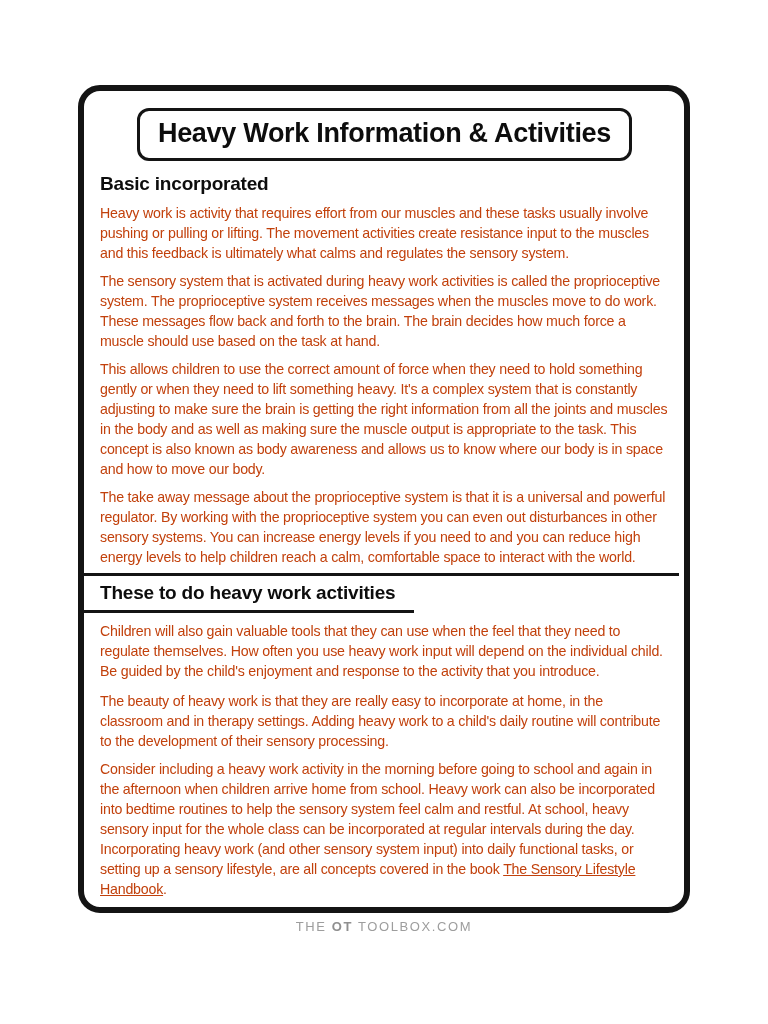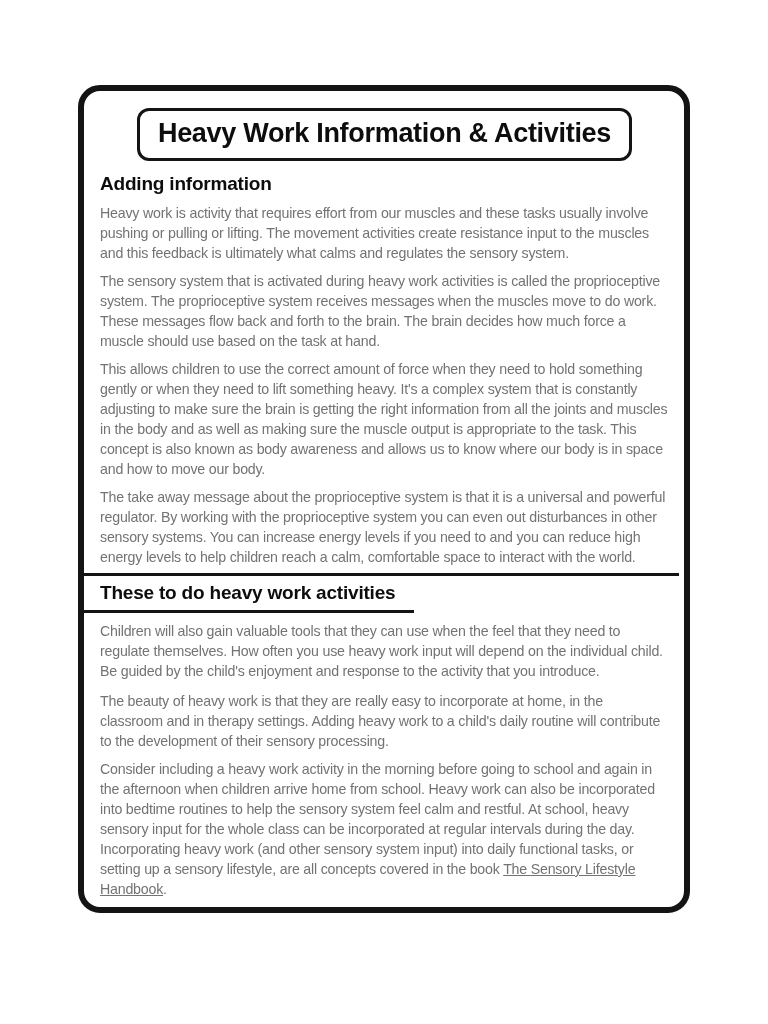--- a/index.html
+++ b/index.html
@@ -56,21 +56,21 @@
     border-bottom: 3px solid #141414;
   }
   .h2-underline-wrap h2.section-heading {
     margin: 0;
   }
   p.body-text {
     margin: 8px 0 0 0;
     font-size: 14.2px;
     line-height: 20px;
     letter-spacing: -0.2px;
-    color: #737373;
+    color: #c2410c;
     max-width: 578px;
   }
   p.first-after-heading {
     margin-top: 10px;
   }
   .divider {
     height: 0;
     border-top: 3px solid #141414;
     margin: 6px -10px 0 -16px;
   }
@@ -97,34 +97,35 @@
 
 <div class="page">
 
   <div class="card">
 
     <div class="title-box">
       <span class="title">Heavy Work Information &amp; Activities</span>
     </div>
 
     <section>
-      <h2 class="section-heading">Adding information</h2>
+      <h2 class="section-heading">Basic incorporated</h2>
       <p class="body-text">Heavy work is activity that requires effort from our muscles and these tasks usually involve pushing or pulling or lifting. The movement activities create resistance input to the muscles and this feedback is ultimately what calms and regulates the sensory system.</p>
       <p class="body-text">The sensory system that is activated during heavy work activities is called the proprioceptive system. The proprioceptive system receives messages when the muscles move to do work. These messages flow back and forth to the brain. The brain decides how much force a muscle should use based on the task at hand.</p>
       <p class="body-text">This allows children to use the correct amount of force when they need to hold something gently or when they need to lift something heavy. It's a complex system that is constantly adjusting to make sure the brain is getting the right information from all the joints and muscles in the body and as well as making sure the muscle output is appropriate to the task. This concept is also known as body awareness and allows us to know where our body is in space and how to move our body.</p>
       <p class="body-text">The take away message about the proprioceptive system is that it is a universal and powerful regulator. By working with the proprioceptive system you can even out disturbances in other sensory systems. You can increase energy levels if you need to and you can reduce high energy levels to help children reach a calm, comfortable space to interact with the world.</p>
     </section>
 
     <div class="divider"></div>
 
     <section>
       <div class="h2-underline-wrap">
         <h2 class="section-heading">These to do heavy work activities</h2>
       </div>
       <p class="body-text">Children will also gain valuable tools that they can use when the feel that they need to regulate themselves. How often you use heavy work input will depend on the individual child. Be guided by the child's enjoyment and response to the activity that you introduce.</p>
       <p class="body-text first-after-heading">The beauty of heavy work is that they are really easy to incorporate at home, in the classroom and in therapy settings. Adding heavy work to a child's daily routine will contribute to the development of their sensory processing.</p>
       <p class="body-text"><span>Consider including a heavy work activity in the morning before going to school and again in the afternoon when children arrive home from school. Heavy work can also be incorporated into bedtime routines to help the sensory system feel calm and restful. At school, heavy sensory input for the whole class can be incorporated at regular intervals during the day. Incorporating heavy work (and other sensory system input) into daily functional tasks, or setting up a sensory lifestyle, are all concepts covered in the book </span><a class="book-link">The Sensory Lifestyle Handbook</a><span>.</span></p>
     </section>
 
   </div>
 
+  <div class="site-footer"><span>THE </span><span class="brand-bold">OT</span><span> TOOLBOX.COM</span></div>
 
 </div>
 
 </body></html>

